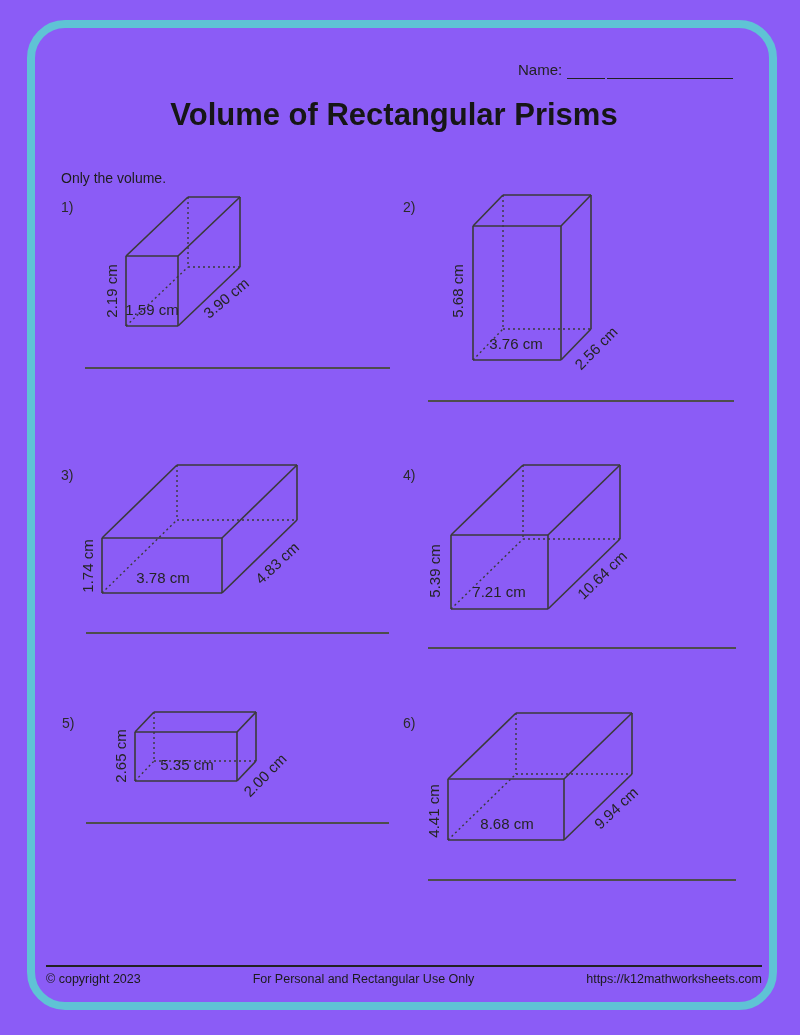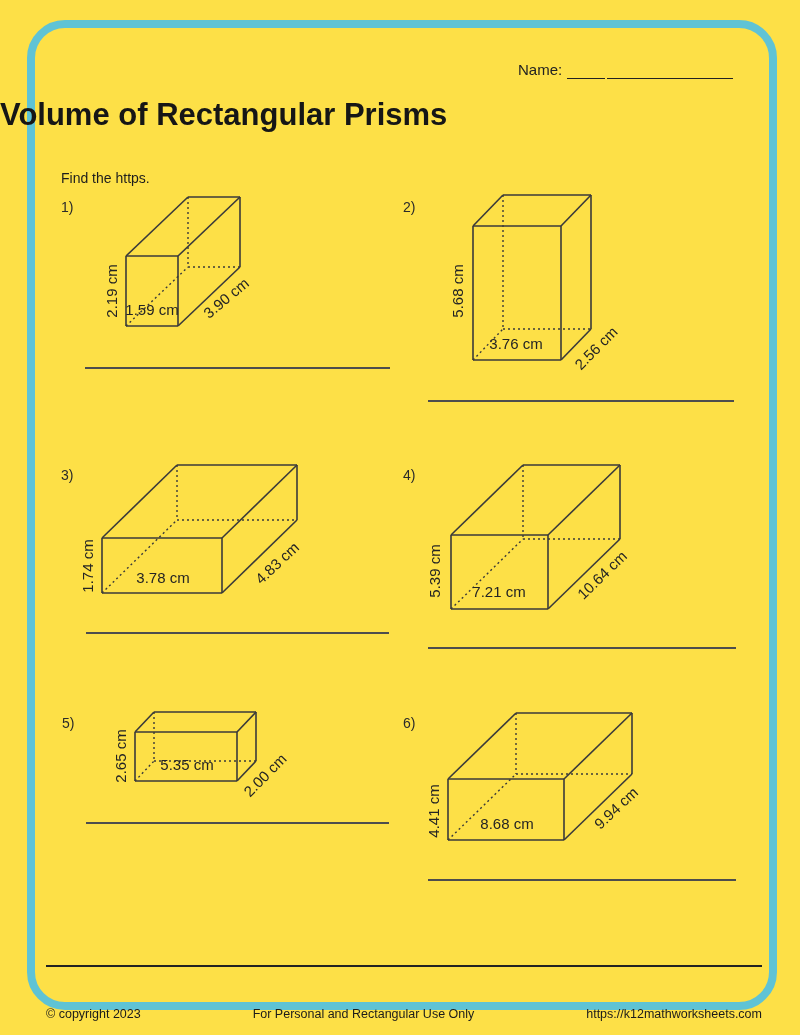--- a/index.html
+++ b/index.html
@@ -1,60 +1,60 @@
 <!DOCTYPE html>
 <html><head>
 <meta charset="utf-8">
 <style>
   html,body{margin:0;padding:0;background:#fff;}
   .page{
-    position:relative;width:800px;height:1035px;background:#fde047;
+    position:relative;width:800px;height:1035px;background:#8b5cf6;
     font-family:"Liberation Sans","DejaVu Sans",sans-serif;color:#1d1d1d;overflow:hidden;
   }
   .frame{
     position:absolute;left:27px;top:20px;width:750px;height:990px;
     box-sizing:border-box;border:8px solid #5fc3d5;border-radius:38px;
   }
   .name-row{position:absolute;left:518px;top:61px;height:20px;}
   .name-label{font-size:15px;color:#222;}
   .name-line{position:absolute;top:17px;height:0;border-top:1.6px solid #222;}
   .name-line-1{left:49px;width:38px;}
   .name-line-2{left:89px;width:126px;}
   .title{
     position:absolute;left:0;top:97px;width:788px;margin:0;
-    font-size:31px;font-weight:bold;color:#161616;letter-spacing:0px;
+    text-align:center;font-size:31px;font-weight:bold;color:#161616;letter-spacing:0px;
   }
   .instruction{position:absolute;left:61px;top:170px;font-size:14px;color:#1d1d1d;}
   .problem-number{position:absolute;font-size:14px;color:#2a2a2a;}
   .answer-line{position:absolute;height:0;border-top:2px solid #4d4d4d;}
   #prisms{position:absolute;left:0;top:0;}
   .dim-label{font:15px "Liberation Sans","DejaVu Sans",sans-serif;fill:#242424;}
   .footer-line{position:absolute;left:46px;top:965px;width:716px;height:0;border-top:2px solid #222;}
   .footer{
     position:absolute;left:46px;top:972px;width:716px;
     display:flex;justify-content:space-between;align-items:center;
-    font-size:12.5px;color:#1b1b1b;margin-top:35px;
+    font-size:12.5px;color:#1b1b1b;
   }
 </style>
 </head>
 <body>
 
 <div class="page">
 
   <div class="frame"></div>
 
   <div class="name-row">
     <span class="name-label">Name:</span>
     <span class="name-line name-line-1"></span>
     <span class="name-line name-line-2"></span>
   </div>
 
   <h1 class="title">Volume of Rectangular Prisms</h1>
 
-  <div class="instruction">Find the https.</div>
+  <div class="instruction">Only the volume.</div>
 
   <div id="problems">
       <div class="problem-number" style="left: 61px; top: 199px;">1)</div>
       <div class="answer-line" style="left: 85px; top: 367px; width: 305px; border-top-color: rgb(77, 77, 77);"></div>
       <div class="problem-number" style="left: 403px; top: 199px;">2)</div>
       <div class="answer-line" style="left: 428px; top: 400px; width: 306px; border-top-color: rgb(77, 77, 77);"></div>
       <div class="problem-number" style="left: 61px; top: 467px;">3)</div>
       <div class="answer-line" style="left: 86px; top: 632px; width: 303px; border-top-color: rgb(77, 77, 77);"></div>
       <div class="problem-number" style="left: 403px; top: 467px;">4)</div>
       <div class="answer-line" style="left: 428px; top: 647px; width: 308px; border-top-color: rgb(77, 77, 77);"></div>

